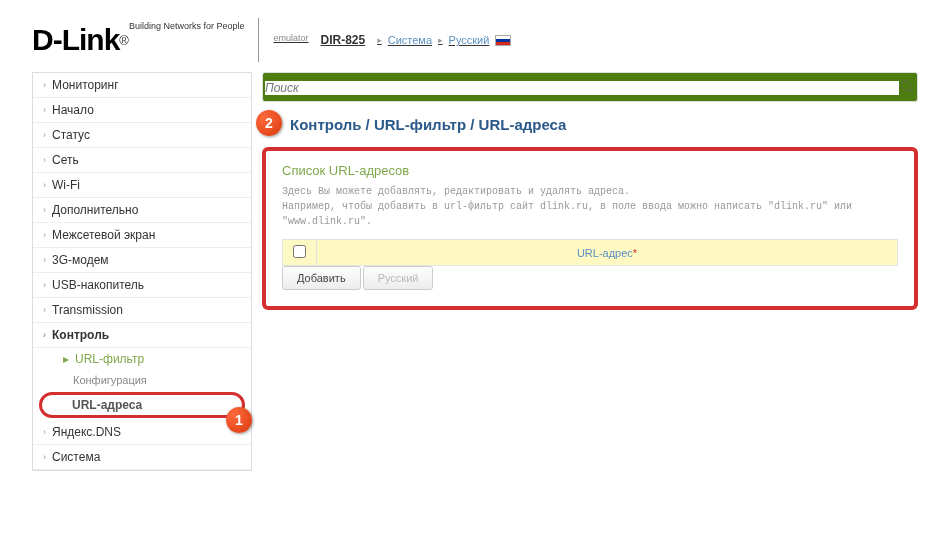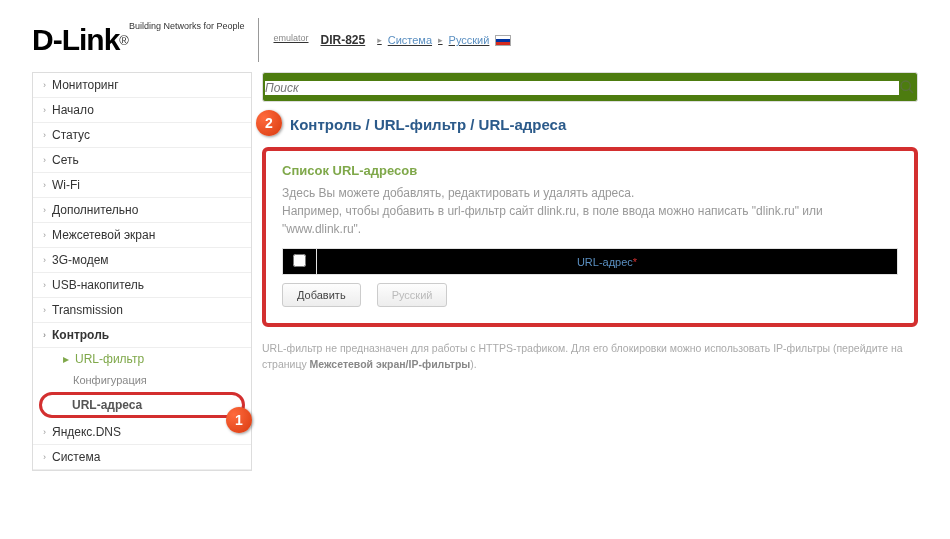--- a/index.html
+++ b/index.html
@@ -34,31 +34,31 @@
 .main { flex: 1; position: relative; }
 .search-wrap { border: 1px solid #ddd; border-radius: 3px; display: flex; align-items: flex-end; padding: 6px 2px; margin-bottom: 14px; background:#4d7c0f;}
 .search-input { flex: 1; border: none; outline: none; font-size: 12px; color: #999; font-style: italic; }
 .search-icon { width: 16px; height: 16px; opacity: .5; }
 
 .breadcrumb { font-size: 15px; font-weight: bold; color: #2b5a8a; margin-bottom: 14px; padding-left: 28px; position: relative;}
 .marker-2 { left: -6px; top: -6px; }
 
 .panel { border: 1px solid #ddd; border-radius: 3px; padding: 12px 16px 16px; position: relative; }
 .red-box { border: 4px solid #d32f2f; border-radius: 6px; }
-.panel-title { color: #7fa84a; font-weight: bold; font-size: 13px; margin-bottom: 6px; }
-.panel-desc { color: #999; font-size: 12px; line-height: 1.5; margin-bottom: 10px; }
+.panel-title { color: #7fa84a; font-weight: normal; font-size: 13px; margin-bottom: 6px; }
+.panel-desc { color: #999; font-size: 10px; line-height: 1.5; margin-bottom: 10px; font-family: Liberation Mono, monospace; }
 
 .url-table { width: 100%; border-collapse: collapse; font-size: 11px; }
 .url-table th, .url-table td { border: 1px solid #e2e2e2; padding: 5px; text-align: center; }
-.url-table th { background: #000000; font-weight: normal; }
+.url-table th { background: #fef9c3; font-weight: normal; }
 .url-link { color: #5a8fc1; }
 .star { color: #d32f2f; }
 .chk-col { width: 34px; }
 
-.btn-row { margin-top: 8px; display: flex; gap: 16px; }
+.btn-row { display: flex; gap: 2px; }
 .btn { border: 1px solid #ccc; background: linear-gradient(#fdfdfd,#ededed); padding: 5px 14px; font-size: 11px; border-radius: 3px; cursor: pointer; color: #444; }
 .btn.disabled { color: #bbb; cursor: default; }
 
 .note { color: #aaa; font-size: 10.5px; line-height: 1.5; margin-top: 14px; }
 .note-link { color: #888; font-weight: bold; }
 
 .apply-row { text-align: right; margin-top: 24px; }
 </style>
 </head>
 <body>
@@ -178,18 +178,15 @@
           <th><span class="url-link">URL-адрес</span><span class="star">*</span></th>
         </tr>
       </tbody>
         </table>
       <div class="btn-row">
         <button class="btn">Добавить</button>
         <button class="btn disabled">Русский</button>
       </div>
     </div>
 
-    <div class="note">
-      <span>URL-фильтр не предназначен для работы с HTTPS-трафиком. Для его блокировки можно использовать IP-фильтры (перейдите на страницу </span><span class="note-link">Межсетевой экран/IP-фильтры</span><span>).</span>
-    </div>
 
   </div>
 </div>
 
 </body></html>

